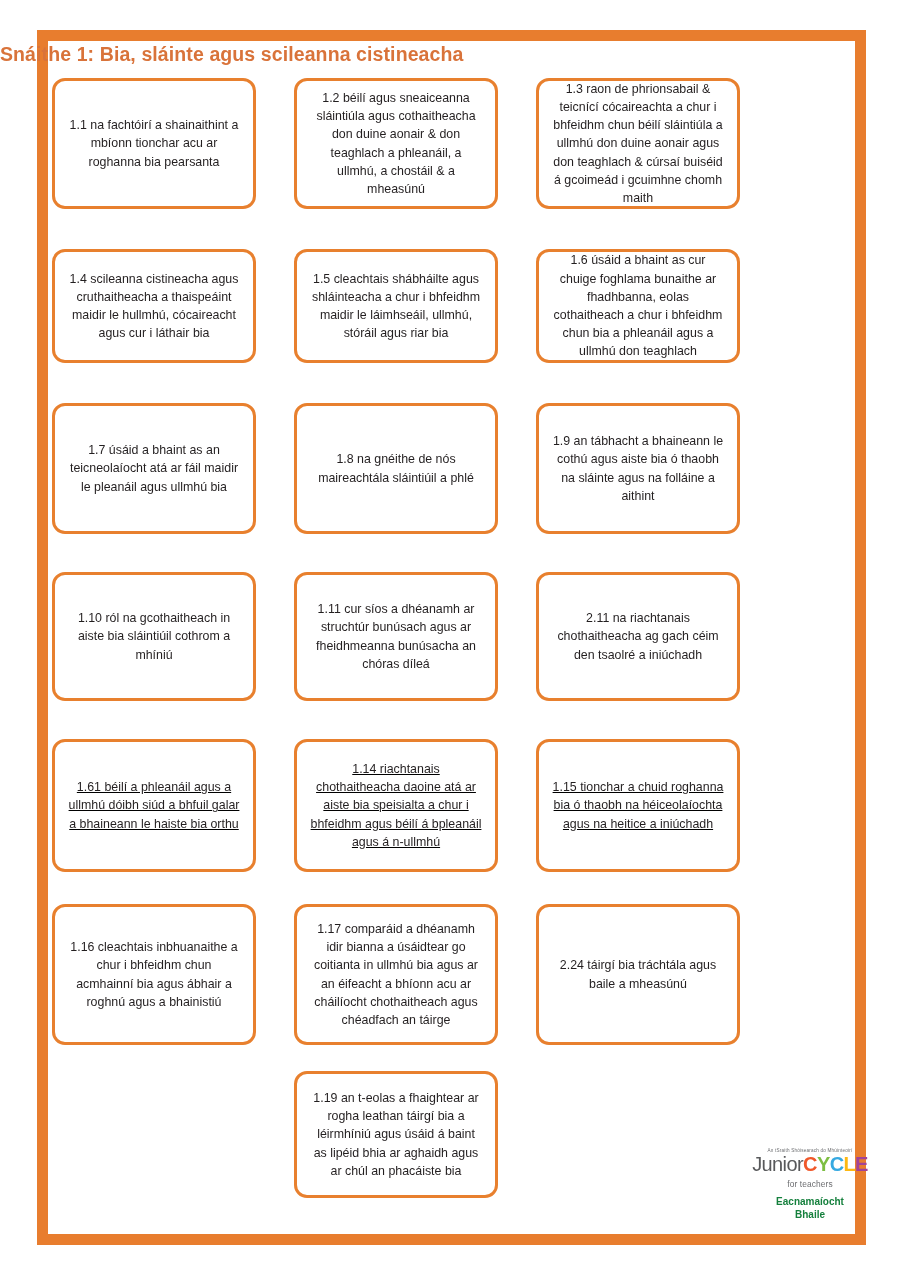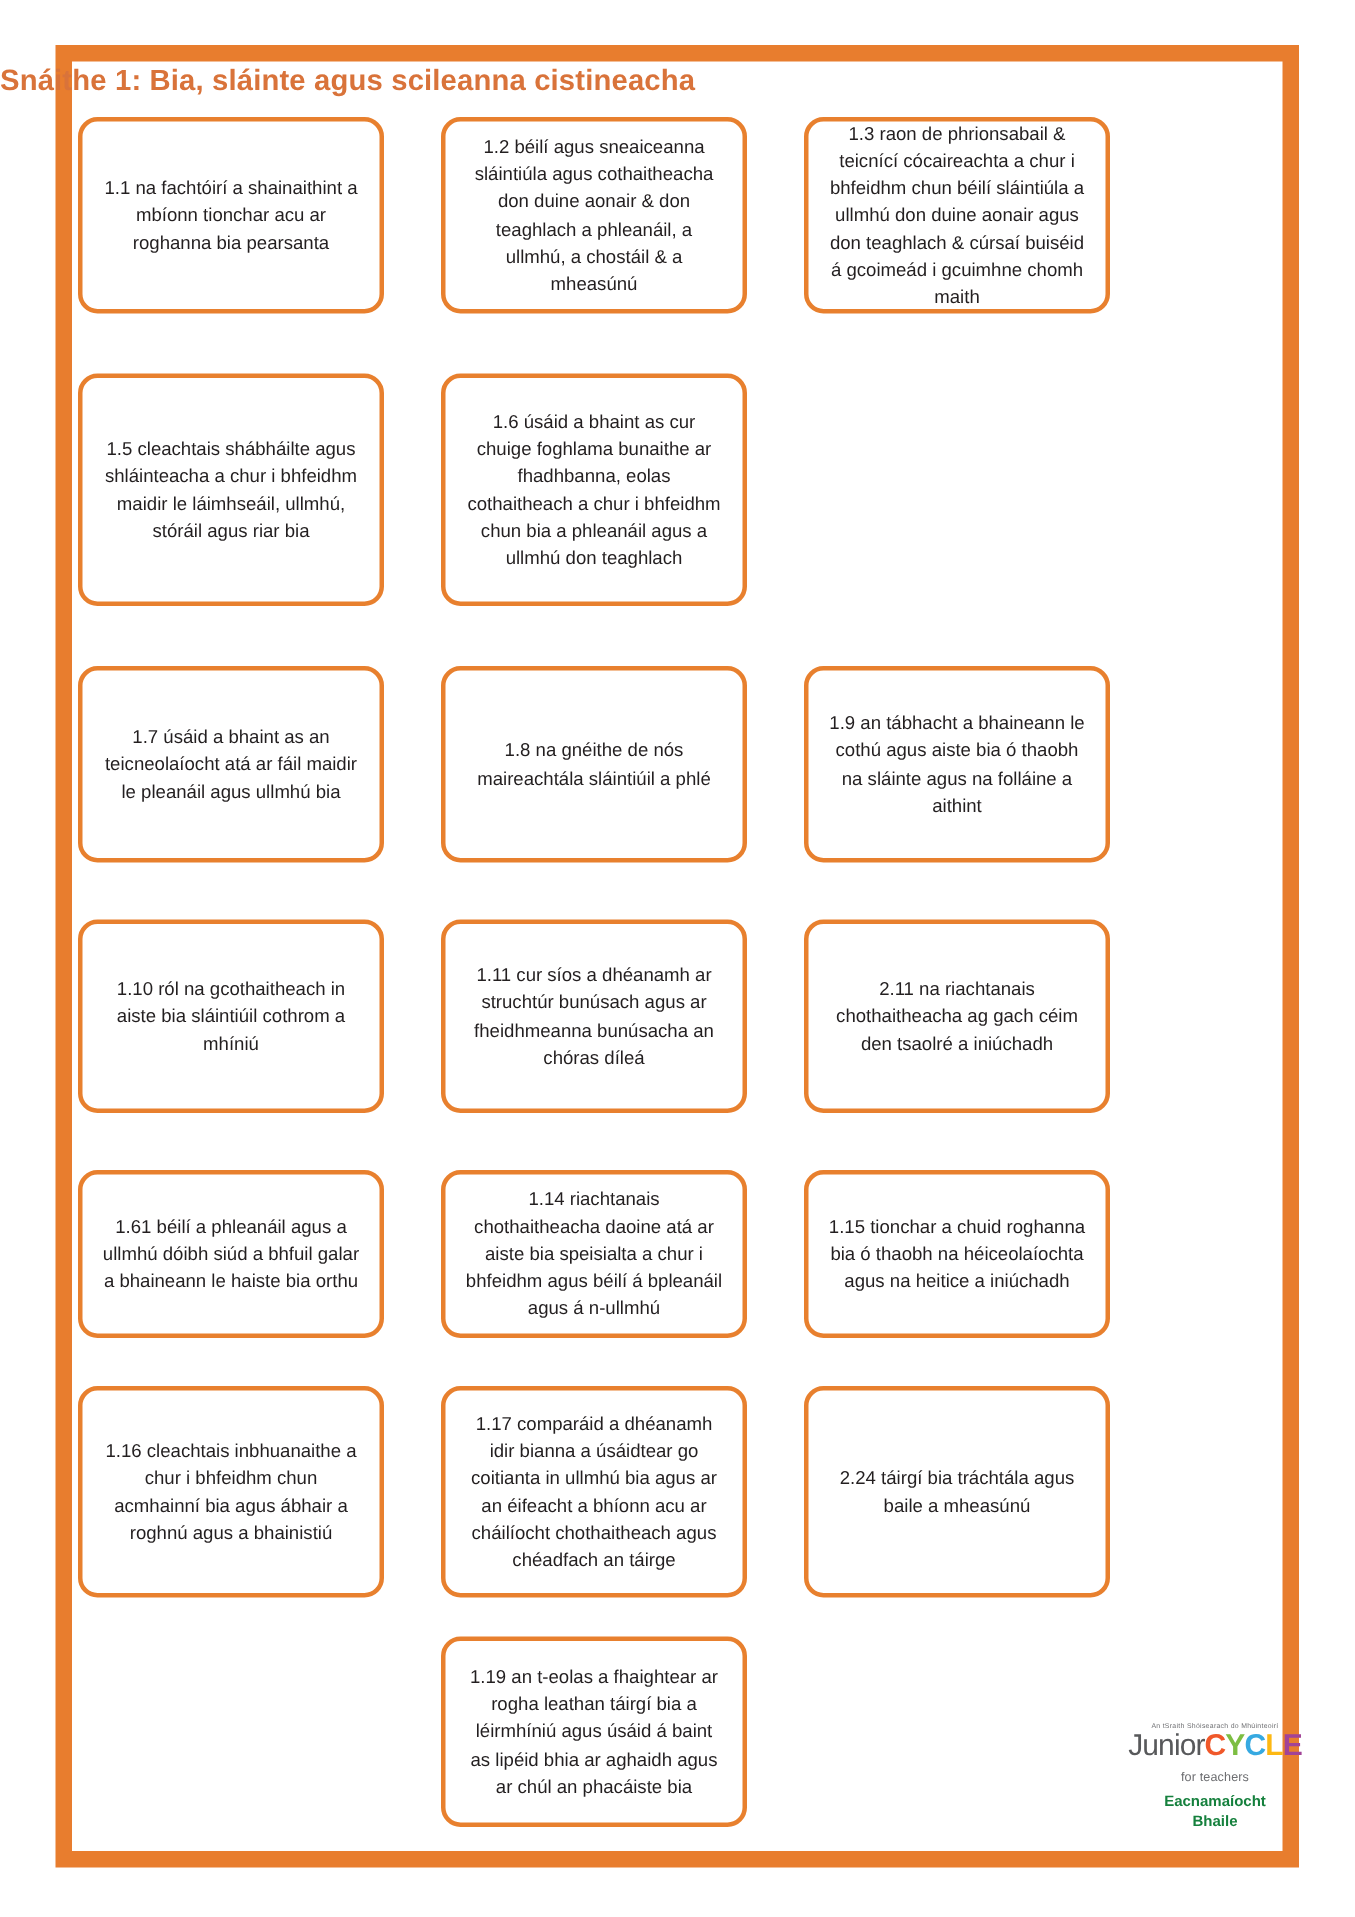--- a/index.html
+++ b/index.html
@@ -80,24 +80,24 @@
   .box-text {
     font-size: 12.4px;
     line-height: 1.47;
     color: #231f20;
     text-align: center;
     width: 100%;
   }
 
   
   .r1 .box { height: 131px; }
-  .r2 .box { height: 155px; }
+  .r2 .box { height: 114px; }
   .r3 .box { height: 131px; }
   .r4 .box { height: 129px; }
-  .r5 .box { height: 112px; }
+  .r5 .box { height: 133px; text-decoration: underline; }
   .r6 .box { height: 141px; }
   .r7 .box { height: 127px; }
 
   .r1 { margin-bottom: 40px; }
   .r2 { margin-bottom: 40px; }
   .r3 { margin-bottom: 38px; }
   .r4 { margin-bottom: 38px; }
   .r5 { margin-bottom: 32px; }
   .r6 { margin-bottom: 26px; }
 
@@ -168,20 +168,25 @@
       <div class="cell last">
         <div class="box">
           <div class="box-text">1.3 raon de phrionsabail &amp; teicnící cócaireachta a chur i bhfeidhm chun béilí sláintiúla a ullmhú don duine aonair agus don teaghlach &amp; cúrsaí buiséid á gcoimeád i gcuimhne chomh maith</div>
         </div>
       </div>
     </div>
 
     <div class="row r2">
       <div class="cell">
         <div class="box">
+          <div class="box-text">1.4 scileanna cistineacha agus cruthaitheacha a thaispeáint maidir le hullmhú, cócaireacht agus cur i láthair bia</div>
+        </div>
+      </div>
+      <div class="cell">
+        <div class="box">
           <div class="box-text">1.5 cleachtais shábháilte agus shláinteacha a chur i bhfeidhm maidir le láimhseáil, ullmhú, stóráil agus riar bia</div>
         </div>
       </div>
       <div class="cell last">
         <div class="box">
           <div class="box-text">1.6 úsáid a bhaint as cur chuige foghlama bunaithe ar fhadhbanna, eolas cothaitheach a chur i bhfeidhm chun bia a phleanáil agus a ullmhú don teaghlach</div>
         </div>
       </div>
     </div>
 

